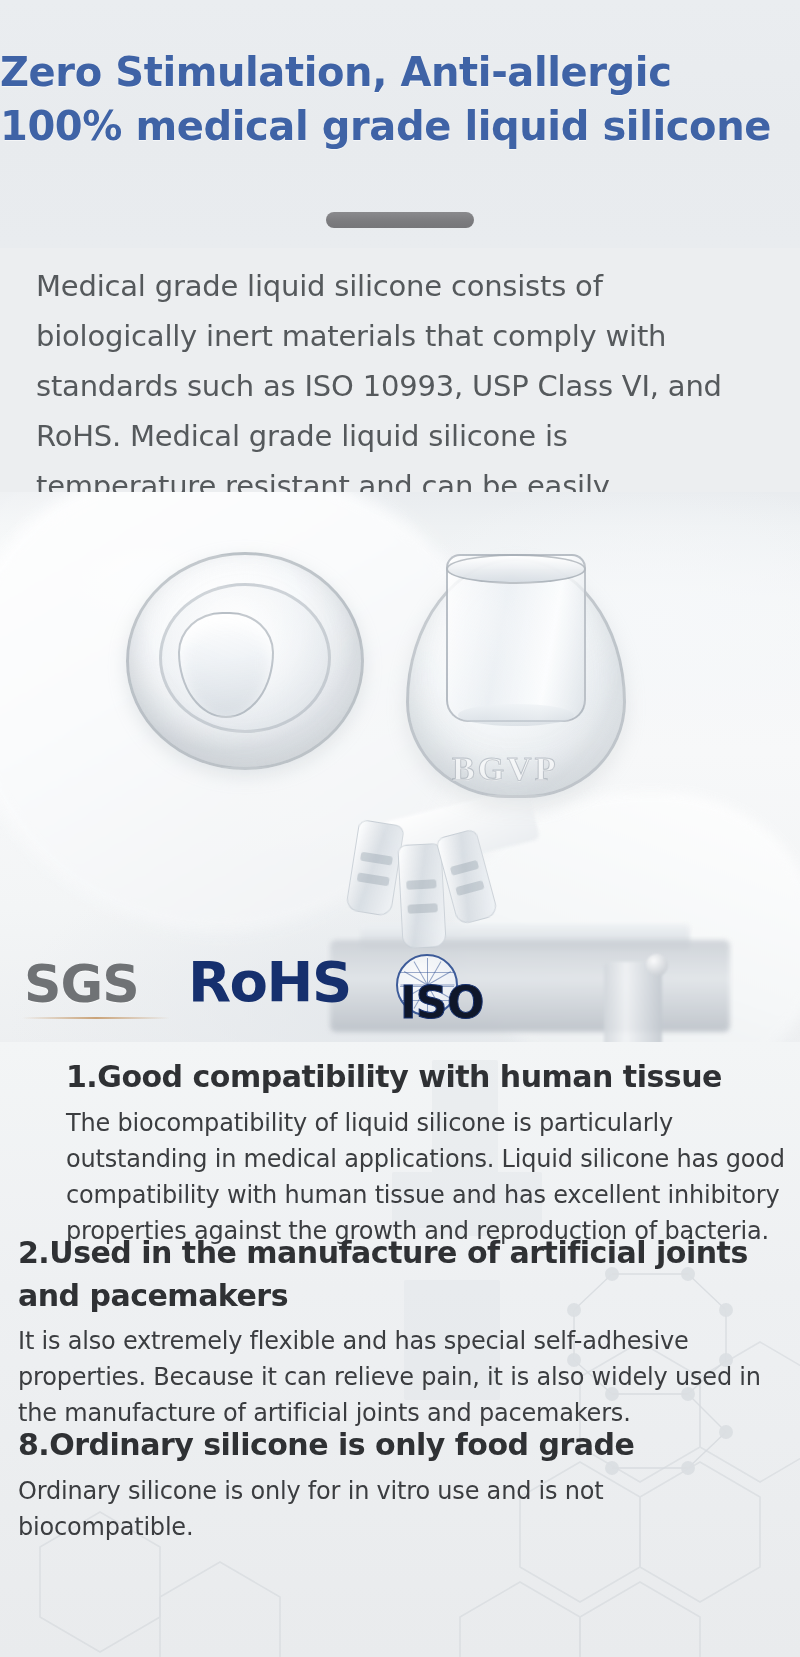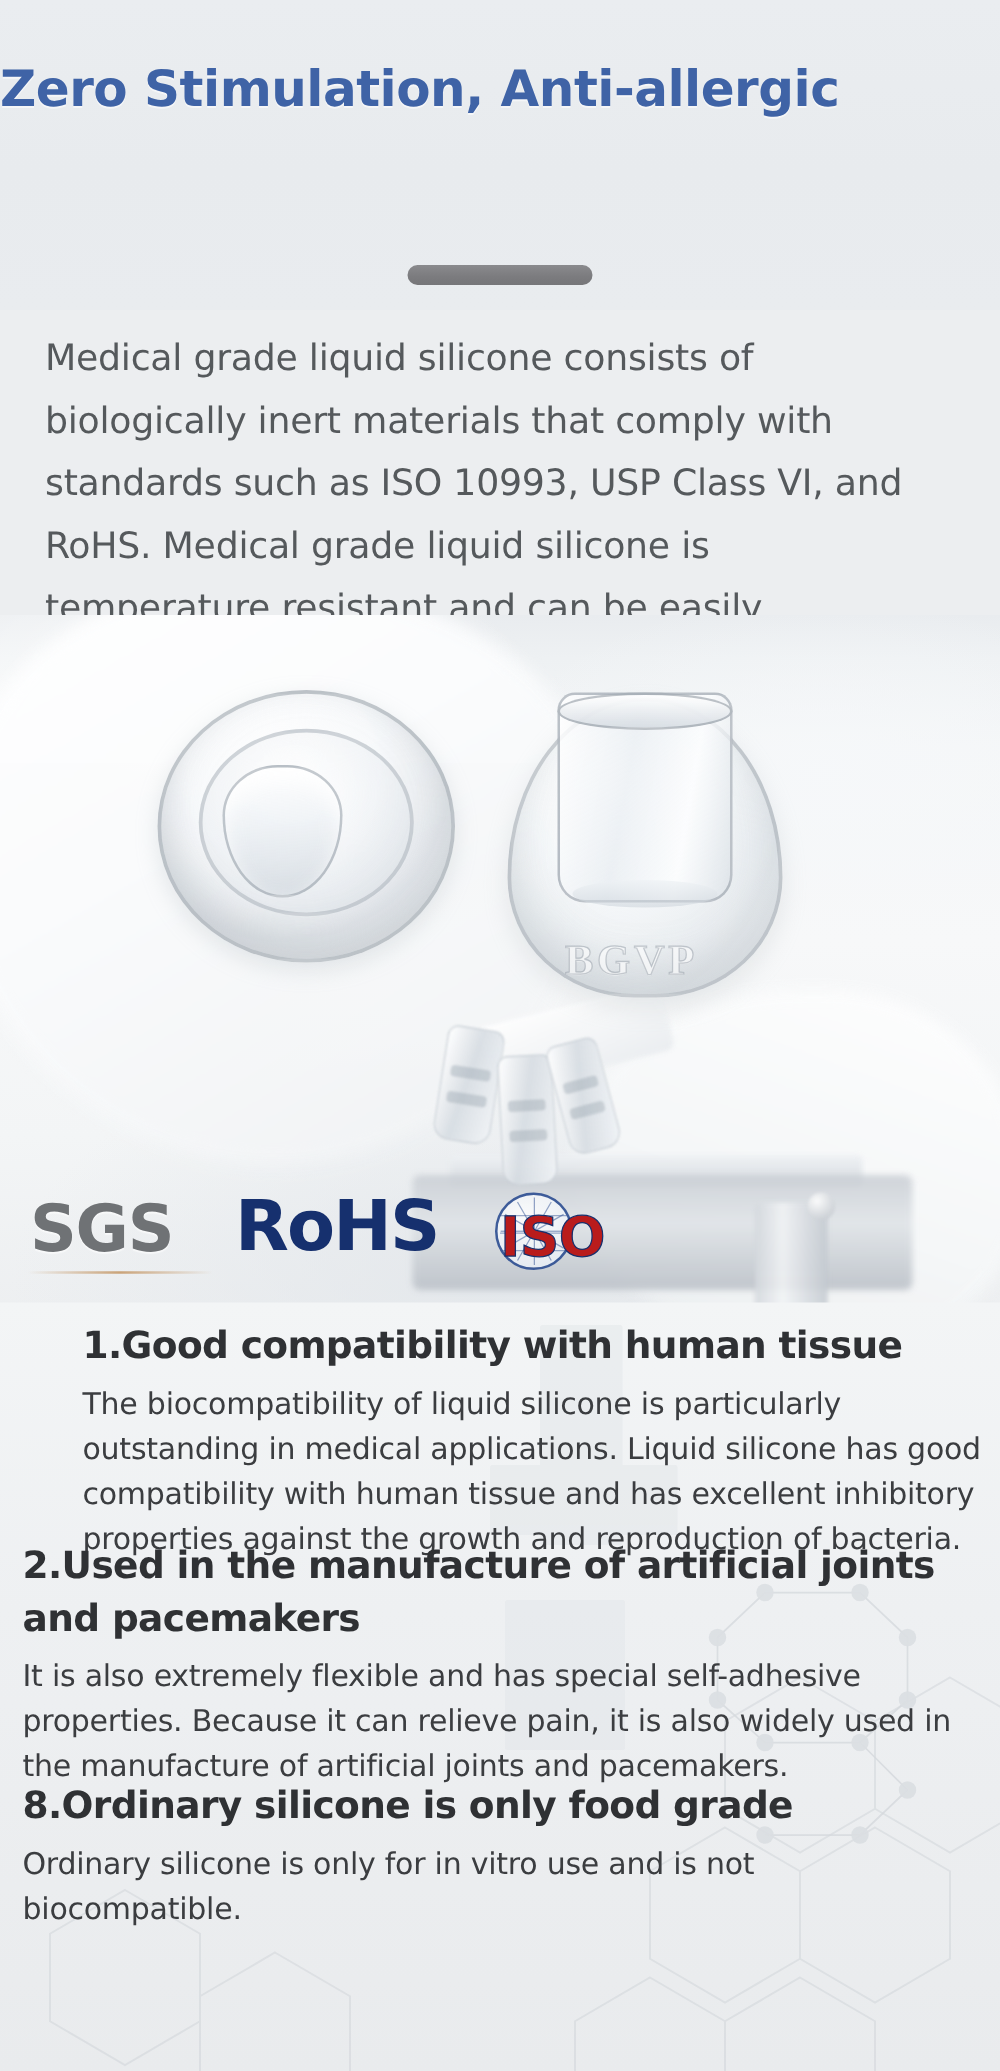--- a/index.html
+++ b/index.html
@@ -199,21 +199,21 @@
   }
   .cert-sgs::after {
     content:""; position:absolute; left:-2px; bottom:-9px; width:148px; height:2px;
     background:linear-gradient(90deg,rgba(196,150,100,.0),rgba(196,150,100,.85),rgba(196,150,100,.0));
   }
   .cert-rohs {
     left:188px; top:-2px; font-size:56px; color:#16306e;
     letter-spacing:-1.5px;
   }
   .cert-iso {
-    left:400px; top:13px; font-size:44px; color:#b91c1c;
+    left:400px; top:25px; font-size:44px; color:#0f172a;
     letter-spacing:-0.5px;
     -webkit-text-stroke:1px #16306e;
   }
   .globe {
     position:absolute; left:396px; top:-2px; width:62px; height:62px;
     border-radius:50%;
     border:2px solid #2d4e92;
     background:radial-gradient(circle at 40% 32%, rgba(255,255,255,.95), rgba(231,238,248,.8));
     opacity:.9;
   }
@@ -258,20 +258,21 @@
   .blk1 p.feat-text, .blk2 p.feat-text, .blk3 p.feat-text { margin-top:6px; }
 </style>
 </head>
 <body>
 
 <div class="page">
 
   <div class="header">
     <div class="title-wrap">
       <div class="title-line">Zero Stimulation, Anti-allergic</div>
+      <div class="title-line">100% medical grade liquid silicone</div>
     </div>
     <div class="divider-pill"></div>
   </div>
 
   <div class="intro">Medical grade liquid silicone consists of biologically inert materials that comply with standards such as ISO 10993, USP Class VI, and RoHS. Medical grade liquid silicone is temperature resistant and can be easily sterilized.</div>
 
   <div class="photo">
     <div class="photo-soft"></div>
     <div class="lab-body"></div>
     <div class="lab-arm"></div>

